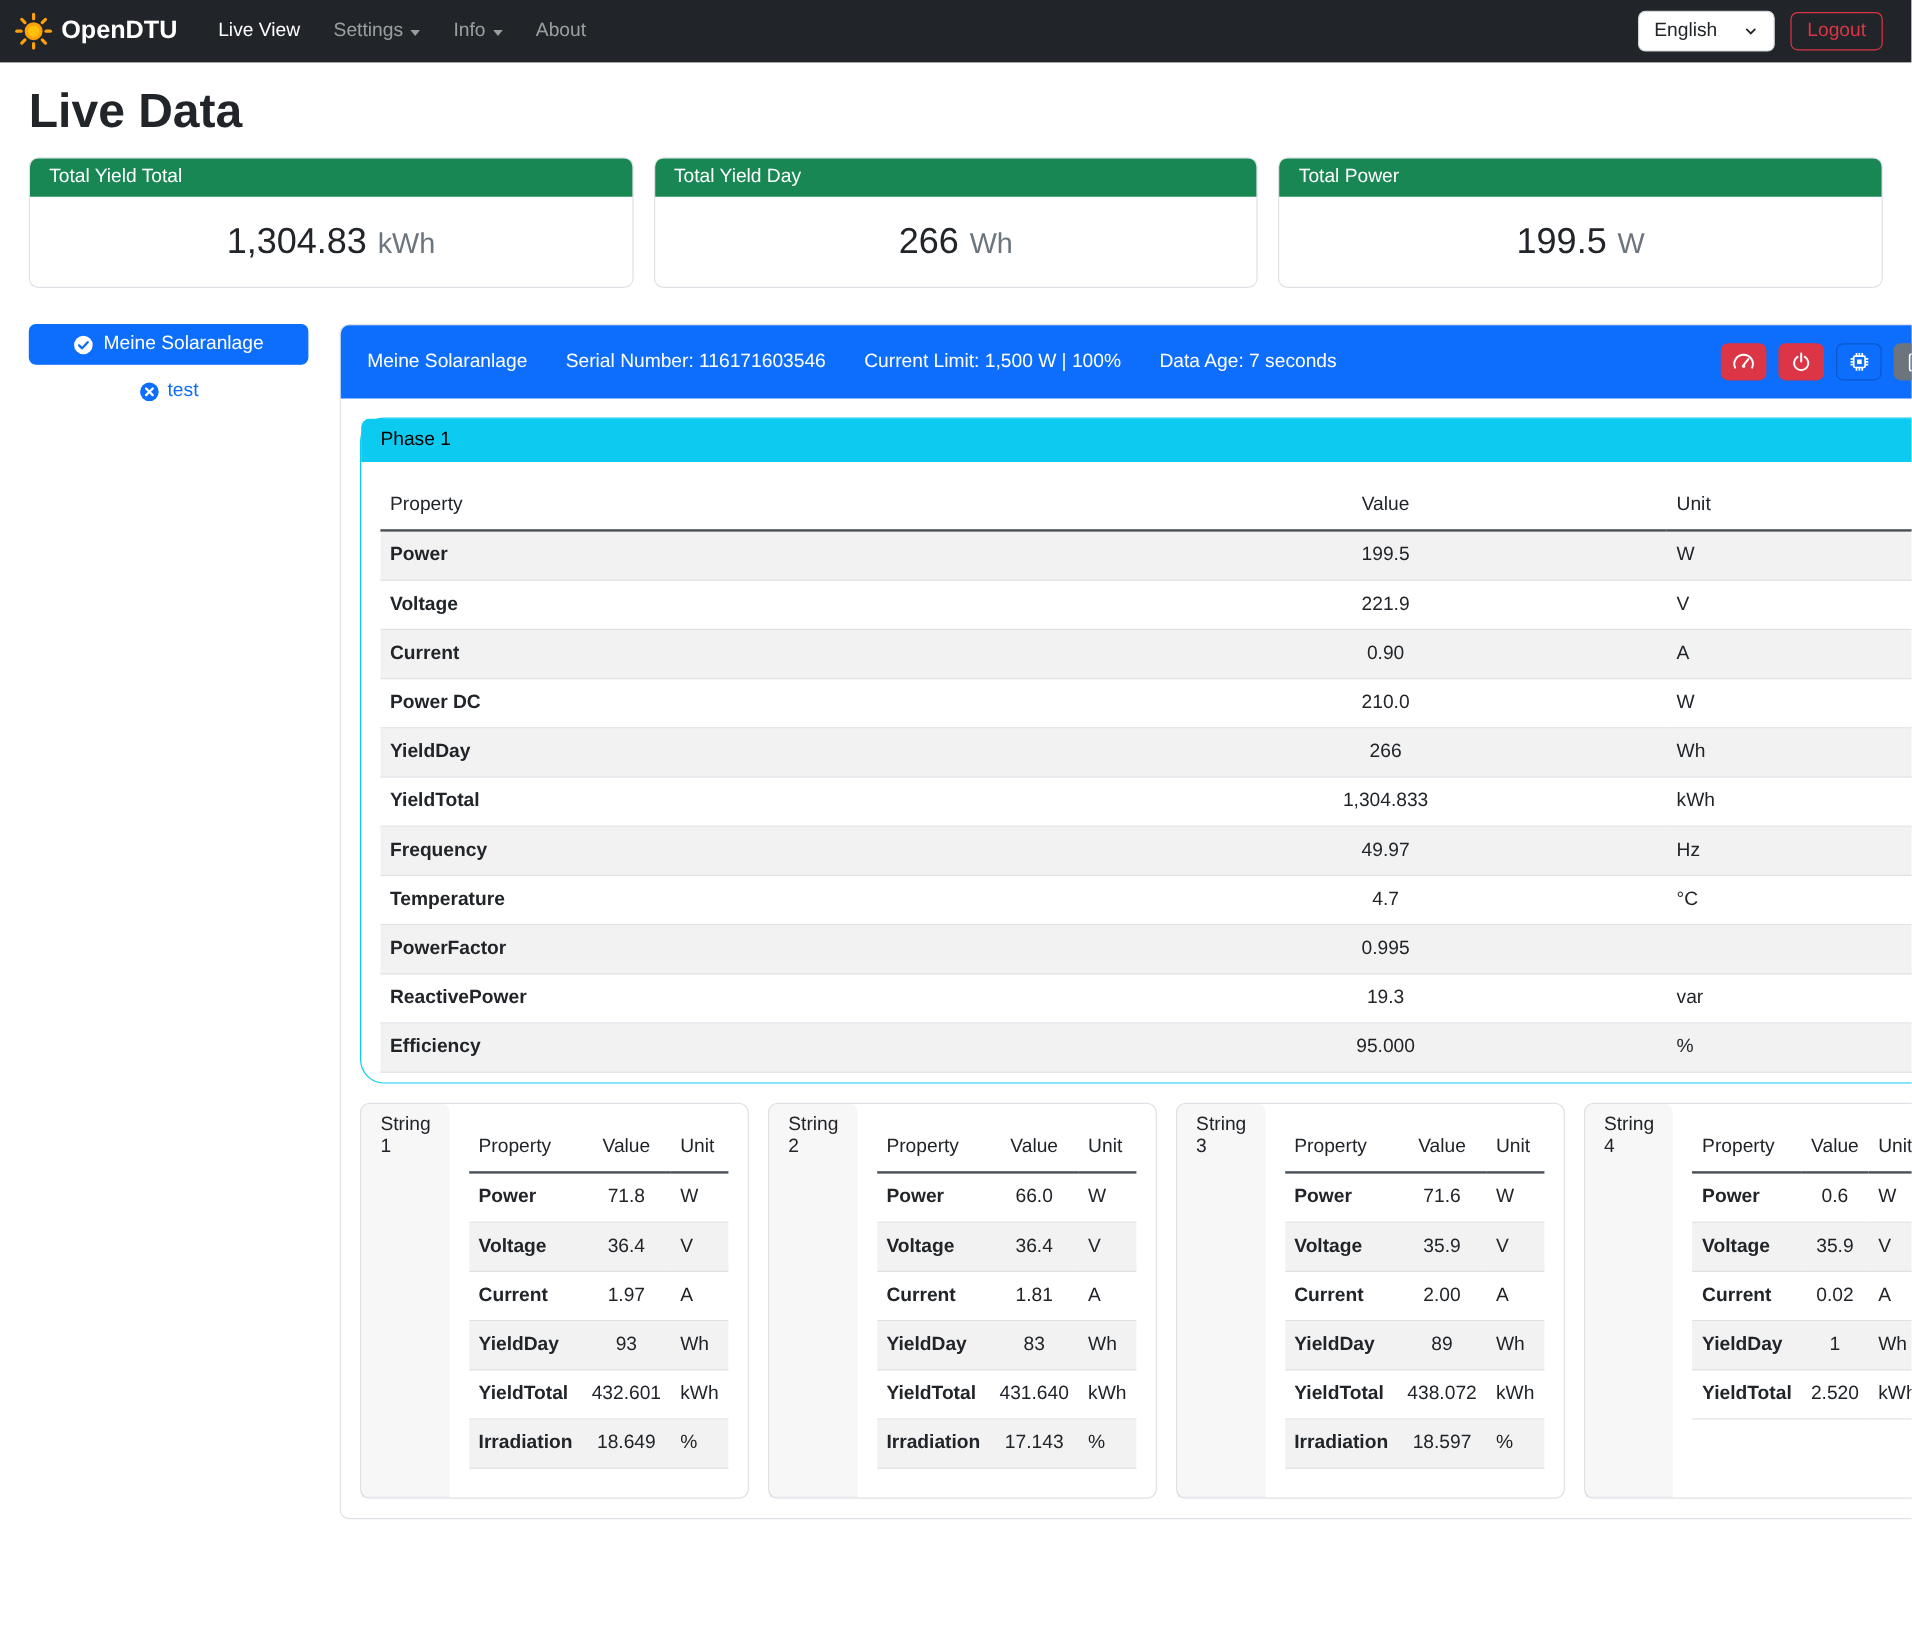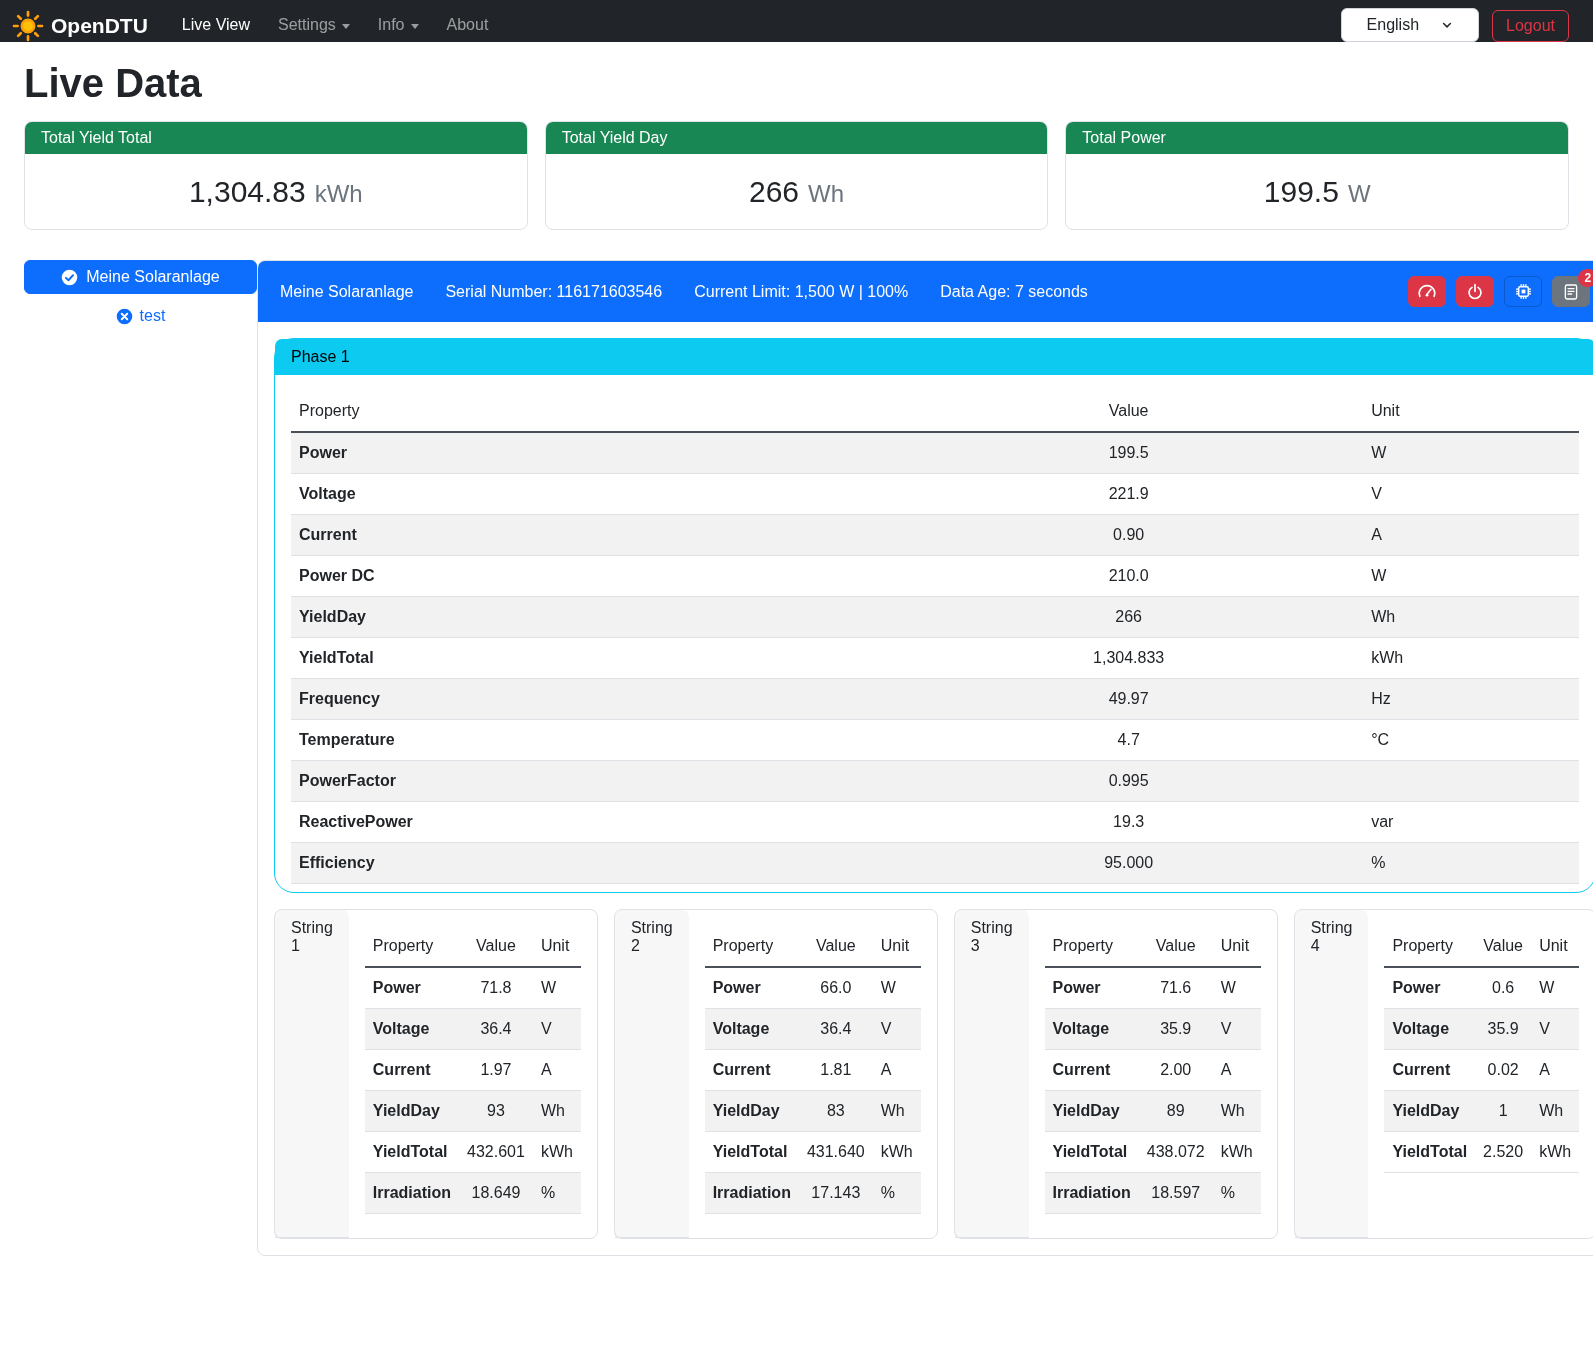--- a/index.html
+++ b/index.html
@@ -5,38 +5,38 @@
   :root{
     --primary:#0d6efd; --success:#198754; --danger:#dc3545;
     --info:#0dcaf0; --dark:#212529; --secondary:#6c757d;
   }
   *{box-sizing:border-box;margin:0;padding:0}
   body{
     font-family:"Liberation Sans","DejaVu Sans",sans-serif;
     background:#fff;color:#212529;font-size:16px;width:1593px;min-height:1359px;
   }
   
-  .navbar{display:flex;align-items:flex-end;background:var(--dark);height:42px;padding:0 24px 0 12px}
+  .navbar{display:flex;align-items:center;background:var(--dark);height:52px;padding:0 24px 0 12px}
   .brand{display:flex;align-items:center;gap:7px;color:#fff;font-size:21px;font-weight:700;margin-right:22px;cursor:pointer}
   .nav-links{display:flex;align-items:center;gap:4px;flex:1}
   .nav-link{color:rgba(255,255,255,.55);padding:8px 12px;cursor:pointer;display:flex;align-items:center;gap:6px;font-size:16px;text-decoration:none}
   .nav-link.active{color:#fff}
   .caret{display:inline-block;width:0;height:0;border-left:4.5px solid transparent;border-right:4.5px solid transparent;border-top:5px solid currentColor;margin-top:2px}
-  .lang-select{background:#fff;border:1px solid #ced4da;border-radius:6px;padding:7px 25px;display:flex;gap:22px;align-items:center;font-size:16px;color:#212529;cursor:pointer}
+  .lang-select{background:#fff;border:1px solid #ced4da;border-radius:6px;padding:7px 13px;display:flex;gap:22px;align-items:center;font-size:16px;color:#212529;cursor:pointer}
   .logout-btn{margin-left:13px;background:transparent;border:1px solid var(--danger);color:var(--danger);border-radius:6px;padding:6px 13px;font-size:16px;cursor:pointer;font-family:inherit}
   
   .page-title{font-size:40px;font-weight:600;margin:19px 24px 15px}
   .cards-row{display:flex;gap:17px;margin:12px 24px}
   .summary-card{flex:1;border:1px solid #dee2e6;border-radius:8px;background:#fff}
   .summary-card .card-header{background:var(--success);color:#fff;padding:7px 16px;font-size:16px;border-radius:7px 7px 0 0}
   .summary-card .card-body{display:flex;align-items:center;justify-content:center;height:75px}
   .big-value{font-size:30px;font-weight:400;color:#212529}
   .big-unit{font-size:24px;color:var(--secondary);margin-left:9px}
   
-  .content-row{display:flex;align-items:flex-start;margin:30px 24px 28px;}
+  .content-row{display:flex;align-items:flex-start;margin:30px 24px 28px;gap:26px}
   .sidebar{width:233px;flex:none;display:flex;flex-direction:column;align-items:center;gap:13px}
   .inverter-btn{width:100%;background:var(--primary);color:#fff;border:1px solid var(--primary);border-radius:6px;padding:7px 12px;display:flex;align-items:center;justify-content:center;gap:8px;font-size:16px;cursor:pointer;font-family:inherit}
   .test-link{display:flex;align-items:center;gap:7px;color:var(--primary);font-size:16px;cursor:pointer;text-decoration:none}
   
   .main-panel{flex:1;border:1px solid #dee2e6;border-radius:8px;margin-right:16px;background:#fff}
   .panel-header{background:var(--primary);color:#fff;border-radius:7px 7px 0 0;display:flex;align-items:center;padding:15px 22px;gap:32px;font-size:16px}
   .panel-header .hdr-text{white-space:nowrap}
   .hdr-buttons{margin-left:auto;display:flex;gap:10px;align-items:center}
   .icon-btn{width:38px;height:31px;border-radius:6px;display:flex;align-items:center;justify-content:center;border:1px solid transparent;cursor:pointer;position:relative;padding:0}
   .icon-btn.danger{background:var(--danger);border-color:var(--danger)}

